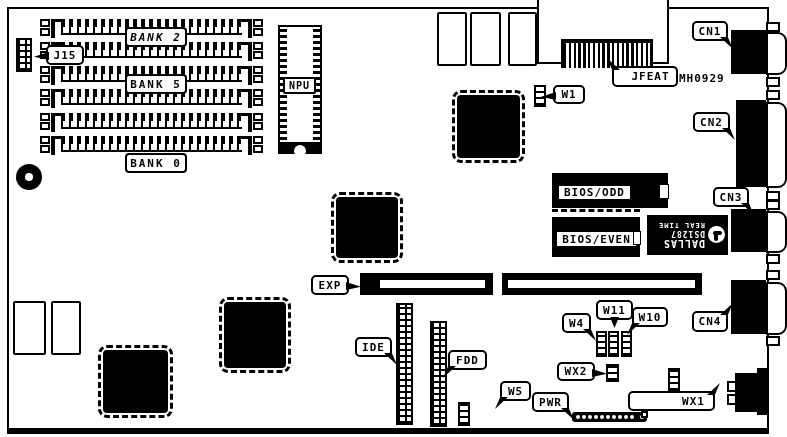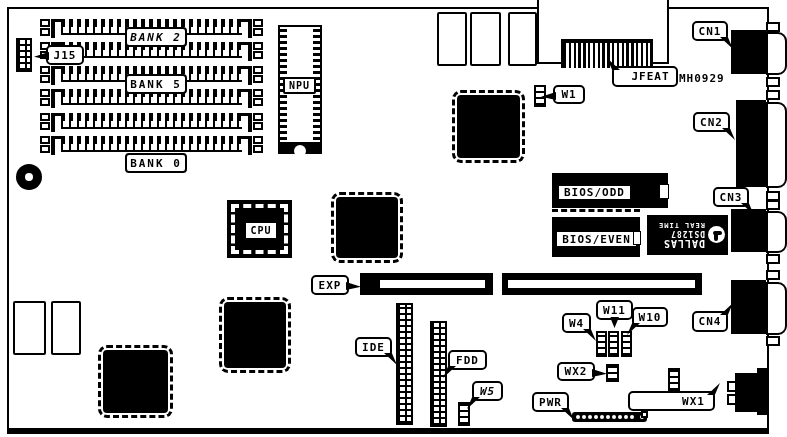--- a/index.html
+++ b/index.html
@@ -170,26 +170,20 @@
 
   <div class="abs" style="left:16px;top:164px;width:26px;height:26px;background:#000;border-radius:50%;">
     <div style="position:absolute;left:9px;top:9px;width:8px;height:8px;background:#fff;border-radius:50%;"></div>
   </div>
 
   <div class="abs qfp" style="left:457px;top:95px;width:63px;height:63px;"></div>
   <div class="abs qfp" style="left:336px;top:197px;width:62px;height:61px;"></div>
   <div class="abs qfp" style="left:224px;top:302px;width:62px;height:66px;"></div>
   <div class="abs qfp" style="left:103px;top:350px;width:65px;height:63px;"></div>
 
-  <div class="abs" style="left:227px;top:200px;width:65px;height:58px;background:#000;z-index:4;">
-    <div style="position:absolute;inset:4px;border:4px dashed #fff;"></div>
-    <div class="plate" style="left:17px;top:21px;width:30px;height:15px;font-size:10px;letter-spacing:1px;border-radius:1px;">
-        <span>CPU</span>
-      </div>
-  </div>
 
   <div class="abs romchip" style="left:552px;top:173px;width:88px;height:35px;padding-left:28px;">
     <div class="romlabel" style="left:5px;top:11px;width:71px;height:13px;">
         <span>BIOS/ODD</span>
       </div>
     <div style="position:absolute;right:-1px;top:11px;width:8px;height:13px;background:#fff;border:1px solid #000;"></div>
   </div>
   <div class="abs" style="left:552px;top:209px;width:88px;height:0;border-top:3px dashed #000;z-index:5;"></div>
   <div class="abs romchip" style="left:552px;top:217px;width:88px;height:40px;">
     <div class="romlabel" style="left:3px;top:13px;width:79px;height:14px;text-align:right;">
@@ -231,21 +225,21 @@
     <div class="tail tdl"></div>
   </div>
 
   <div class="abs jumper" style="left:534px;top:85px;width:8px;height:18px;"></div>
   <div class="callout" style="left:553px;top:85px;width:28px;height:15px;">
     <span>W1</span>
     <div class="tail tl"></div>
   </div>
 
   <div class="abs jumper" style="left:458px;top:402px;width:8px;height:20px;"></div>
-  <div class="callout" style="left:472px;top:381px;width:27px;height:16px;font-style:italic;">
+  <div class="callout" style="left:500px;top:381px;width:27px;height:16px;">
     <span>W5</span>
     <div class="tail tdl"></div>
   </div>
 
   <div class="abs jumper" style="left:596px;top:331px;width:7px;height:22px;"></div>
   <div class="abs jumper" style="left:608px;top:331px;width:7px;height:22px;"></div>
   <div class="abs jumper" style="left:621px;top:331px;width:7px;height:22px;"></div>
   <div class="callout" style="left:562px;top:313px;width:25px;height:16px;">
     <span>W4</span>
     <div class="tail tdr"></div>

